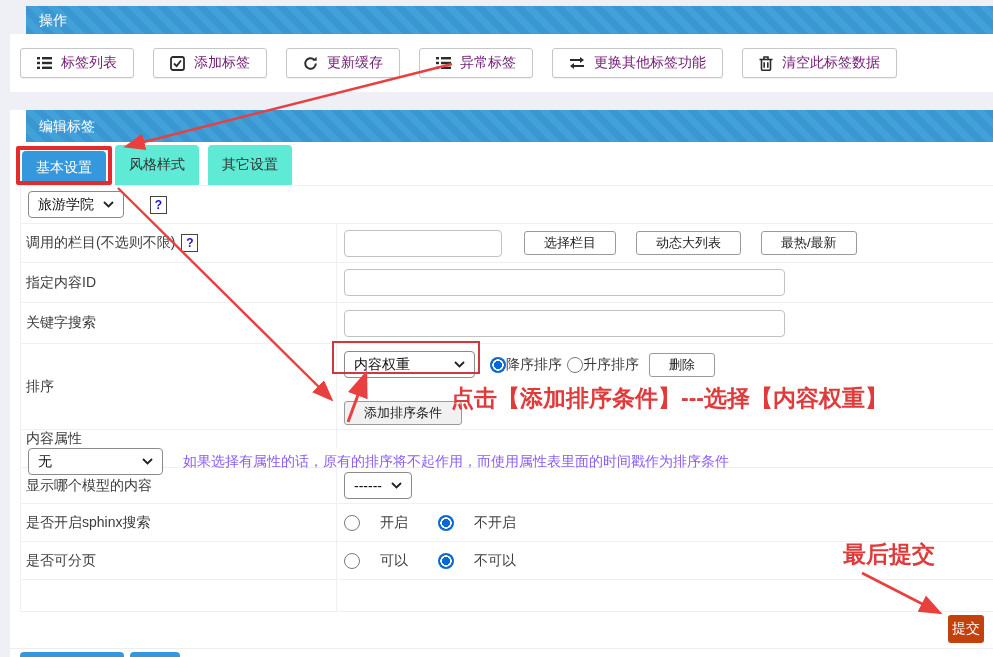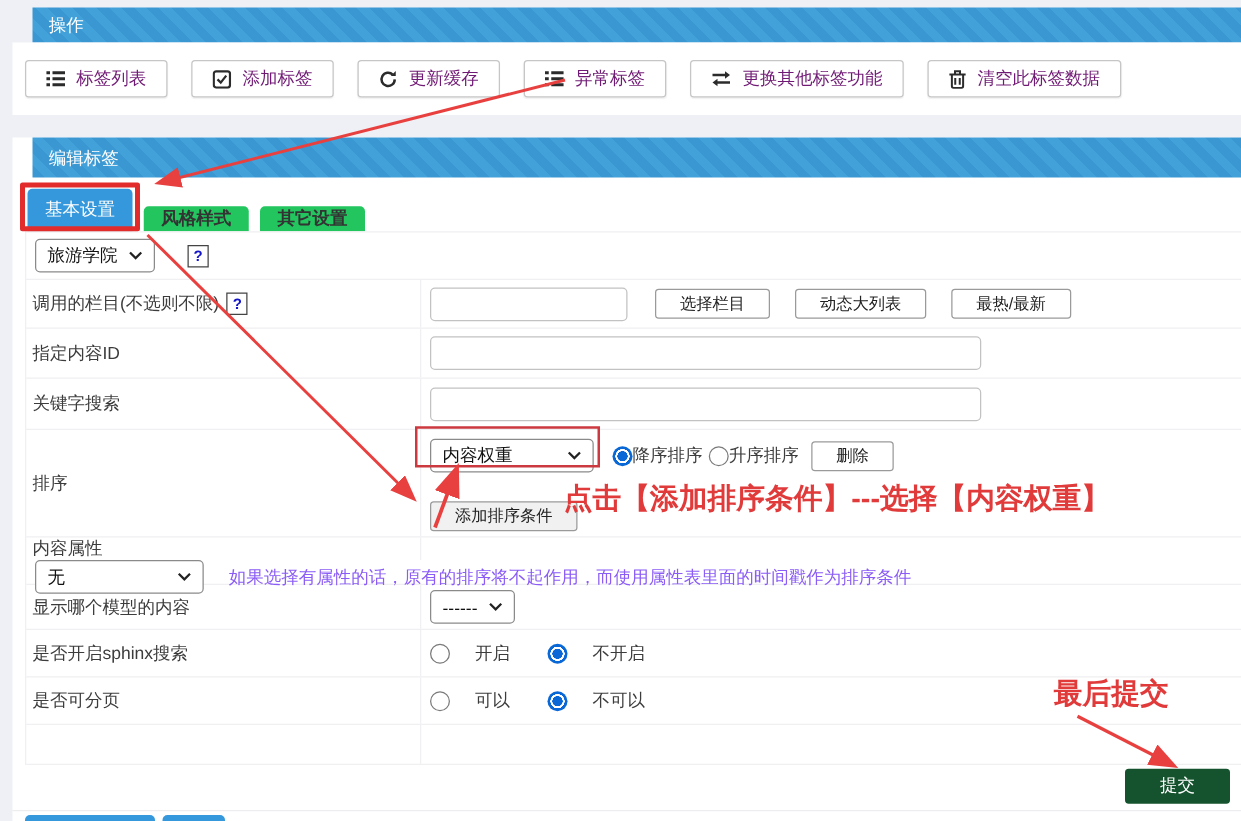--- a/index.html
+++ b/index.html
@@ -17,21 +17,21 @@
   .tbtn svg{flex:0 0 auto;}
 
   #edit-panel{position:absolute;left:10px;right:0;top:110px;bottom:0;background:#fff;}
   #edit-head{top:110px;height:32px;line-height:32px;}
 
   
   .tabs{position:absolute;left:22px;top:143px;height:42px;display:flex;align-items:flex-end;gap:9px;}
   .tab{display:flex;align-items:center;justify-content:center;padding:0 14px;font-size:14px;
     border-radius:4px 4px 0 0;cursor:pointer;text-align:right;}
   .tab.active{background:#3598dc;color:#fff;height:34px;min-width:56px;}
-  .tab.inactive{background:#22c55e;color:#333;height:20px;min-width:56px;font-weight:bold;}
+  .tab.inactive{background:#5eead4;color:#333;height:40px;min-width:56px;}
 
   
   .ftable{position:absolute;left:20px;right:0;top:185px;border-top:1px solid #f0f0f2;border-left:1px solid #f0f0f2;font-size:14px;color:#3c3c3c;}
   .frow{display:flex;border-bottom:1px solid #f0f0f2;}
   .fl{width:316px;box-sizing:border-box;border-right:1px solid #f0f0f2;display:flex;align-items:center;gap:6px;padding-left:5px;flex:0 0 auto;}
   .fv{flex:1;display:flex;align-items:center;gap:20px;padding-left:7px;}
 
   
   .sel{height:27px;box-sizing:border-box;border:1px solid #8a8a8a;border-radius:4px;background:#fff;
     display:inline-flex;align-items:center;justify-content:space-between;padding:0 9px;color:#111;cursor:pointer;}
@@ -41,21 +41,21 @@
   .sbtn.gray{background:#f1f1f1;}
   .help{width:15px;height:16px;border:1px solid #444;background:#fff;color:#1414c8;font-weight:bold;
     font-size:12px;display:inline-flex;align-items:center;justify-content:center;cursor:pointer;}
   .radio{width:14px;height:14px;border-radius:50%;border:1px solid #7a7a7a;background:#fff;display:inline-block;flex:0 0 auto;}
   .radio.checked{width:16px;height:16px;border:none;
     background:radial-gradient(circle,#0a68d6 0 4px,#fff 4.2px 5.6px,#0a68d6 5.8px 8px);}
   .rlabel{margin-right:10px;}
   .note{color:#8b5cf6;}
 
   
-  .submit-btn{position:absolute;top:615px;right:9px;height:28px;padding:0 28px;background:#14532d;color:#fff;
+  .submit-btn{position:absolute;top:615px;right:9px;height:28px;padding:0 4px;background:#c2410c;color:#fff;
     font-size:14px;border:none;border-radius:3px;display:inline-flex;align-items:center;cursor:pointer;}
   .bottom-hr{position:absolute;left:10px;right:0;top:648px;border-top:1px solid #ededf0;}
   .cutbtn{position:absolute;top:652px;height:10px;background:#3598dc;border-radius:4px 4px 0 0;cursor:pointer;}
   #cutbtn-a{left:20px;width:104px;}
   #cutbtn-b{left:130px;width:50px;}
 
   
   .anno{position:absolute;color:#e03a3a;font-weight:bold;pointer-events:none;white-space:nowrap;}
   #anno-sort-tip{left:451px;top:383px;font-size:23px;}
   #anno-submit-tip{left:843px;top:539px;font-size:23px;}

